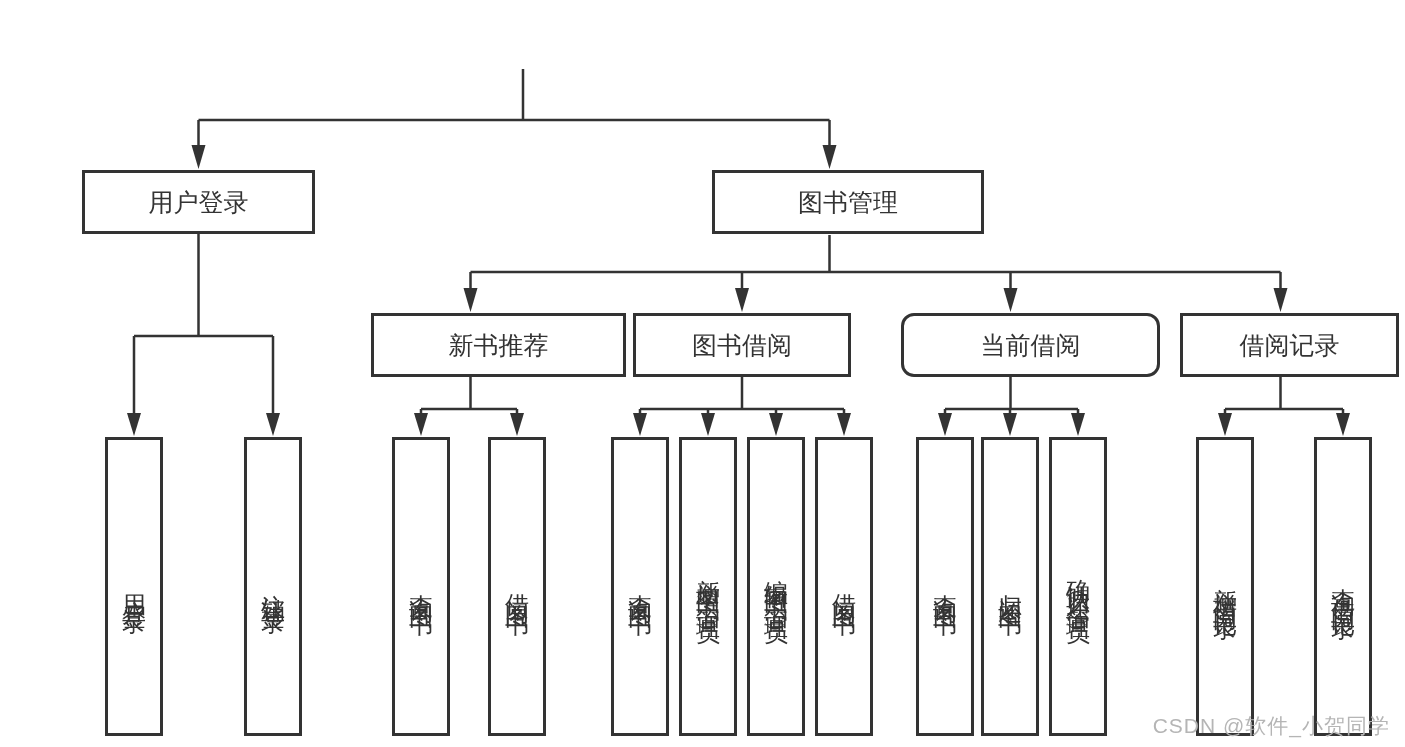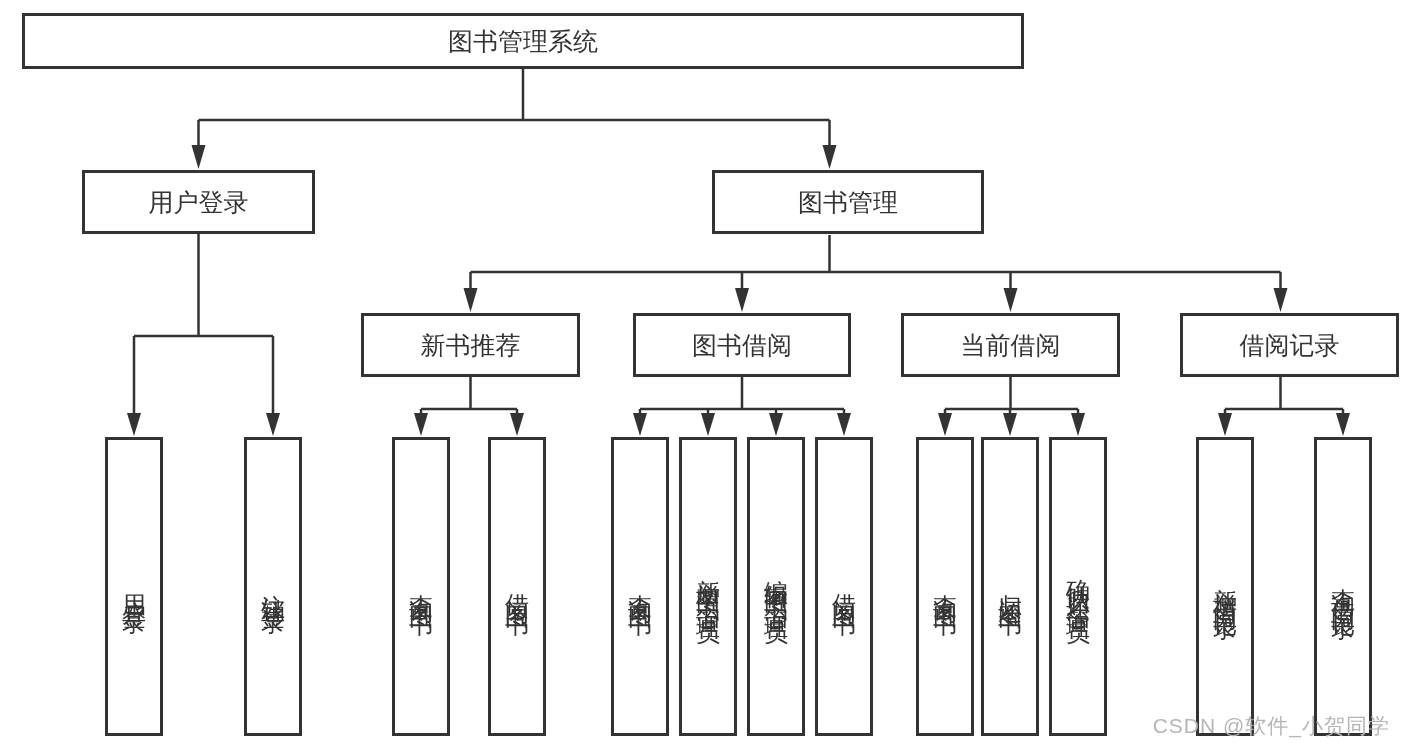--- a/index.html
+++ b/index.html
@@ -117,28 +117,27 @@
 
       <polygon points="938,413 952,413 945,436"></polygon>
       <polygon points="1003,413 1017,413 1010,436"></polygon>
       <polygon points="1071,413 1085,413 1078,436"></polygon>
 
       <polygon points="1218,413 1232,413 1225,436"></polygon>
       <polygon points="1336,413 1350,413 1343,436"></polygon>
     </g>
   </svg>
 
-  <div class="node root-box">图书管理系统</div>
 
   <div class="node lvl2" style="left:82px; width:233px;">用户登录</div>
   <div class="node lvl2" style="left:712px; width:272px;">图书管理</div>
 
-  <div class="node lvl3" style="left:361px; width:219px;">新书推荐</div>
+  <div class="node lvl3" style="left:371px; width:255px;">新书推荐</div>
   <div class="node lvl3" style="left:633px; width:218px;">图书借阅</div>
-  <div class="node lvl3" style="left:901px; width:219px;">当前借阅</div>
+  <div class="node lvl3" style="left:901px; width:259px;border-radius:13px;">当前借阅</div>
   <div class="node lvl3" style="left:1171px; width:219px;margin-left:9px;">借阅记录</div>
 
   <div class="node leaf" style="left:105px;">
     <span class="vtext">用户登录</span>
   </div>
   <div class="node leaf" style="left:244px;">
     <span class="vtext">注销登录</span>
   </div>
 
   <div class="node leaf" style="left:392px;">

